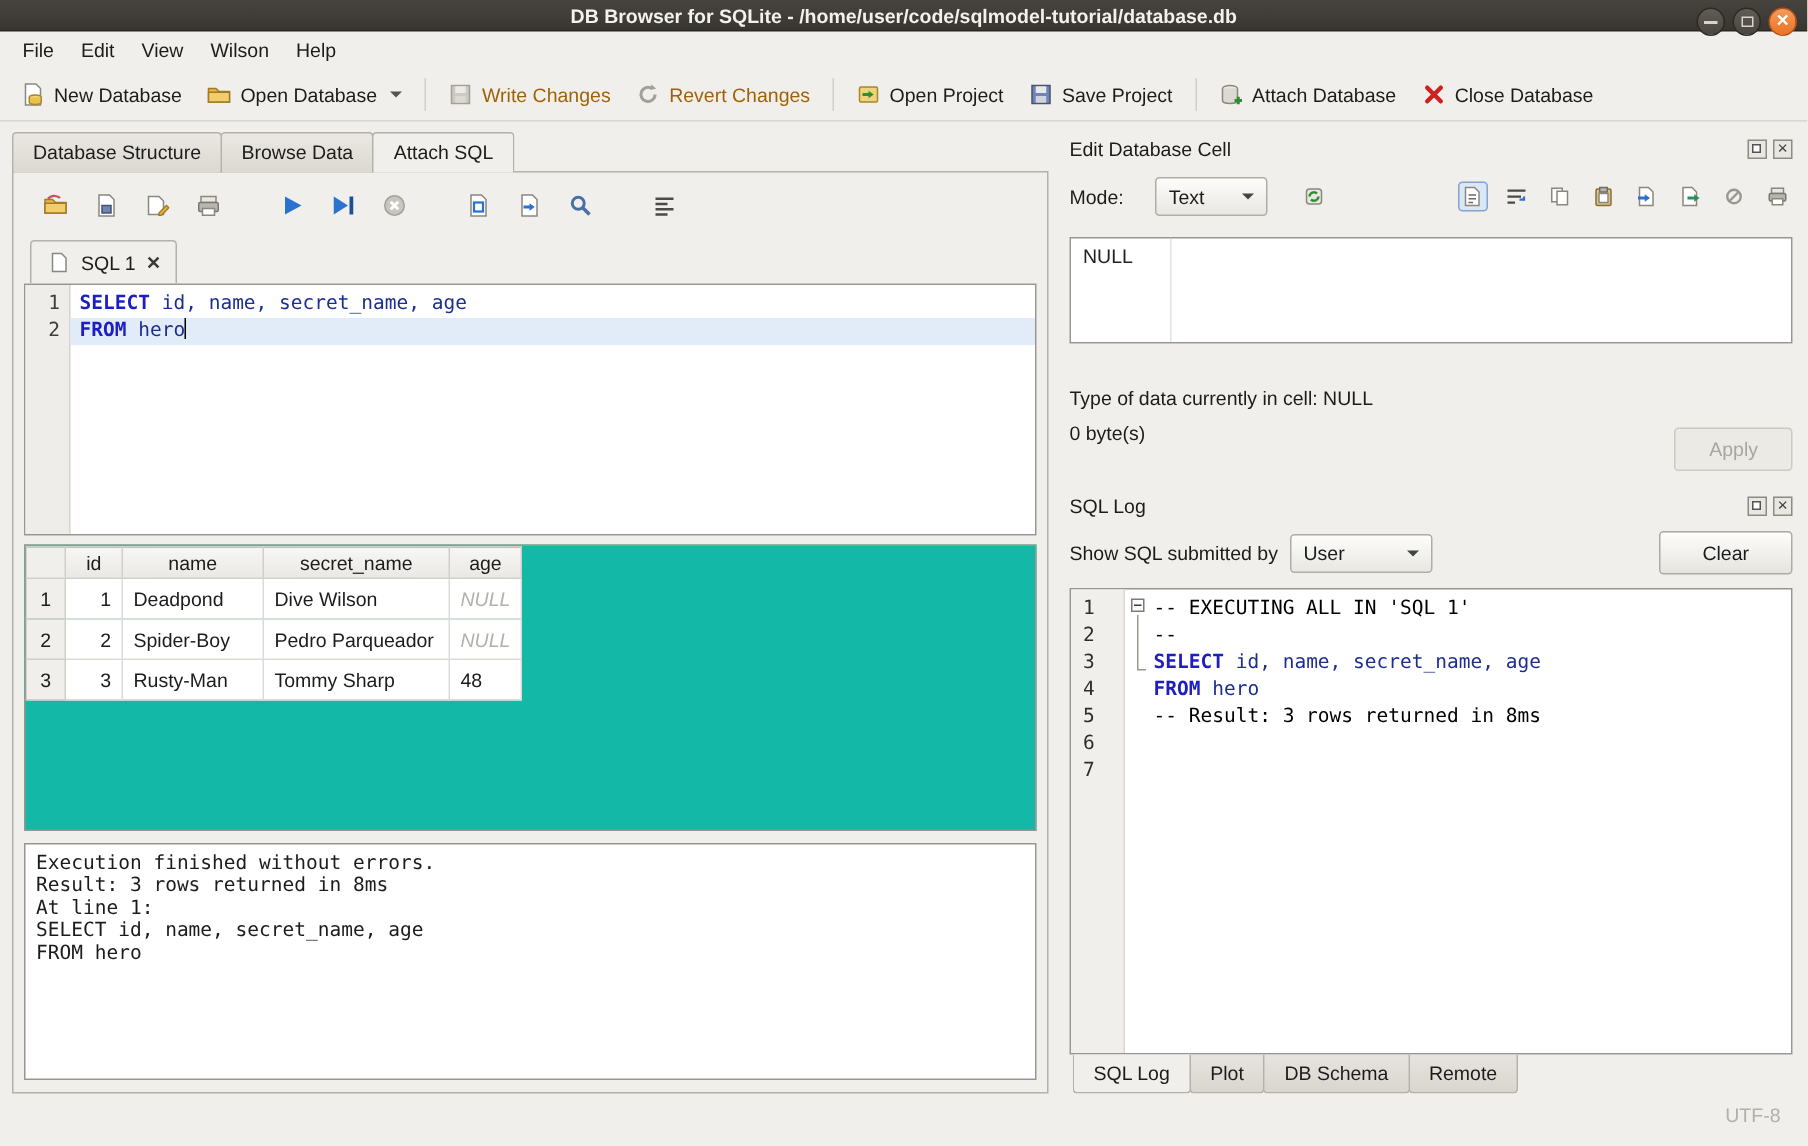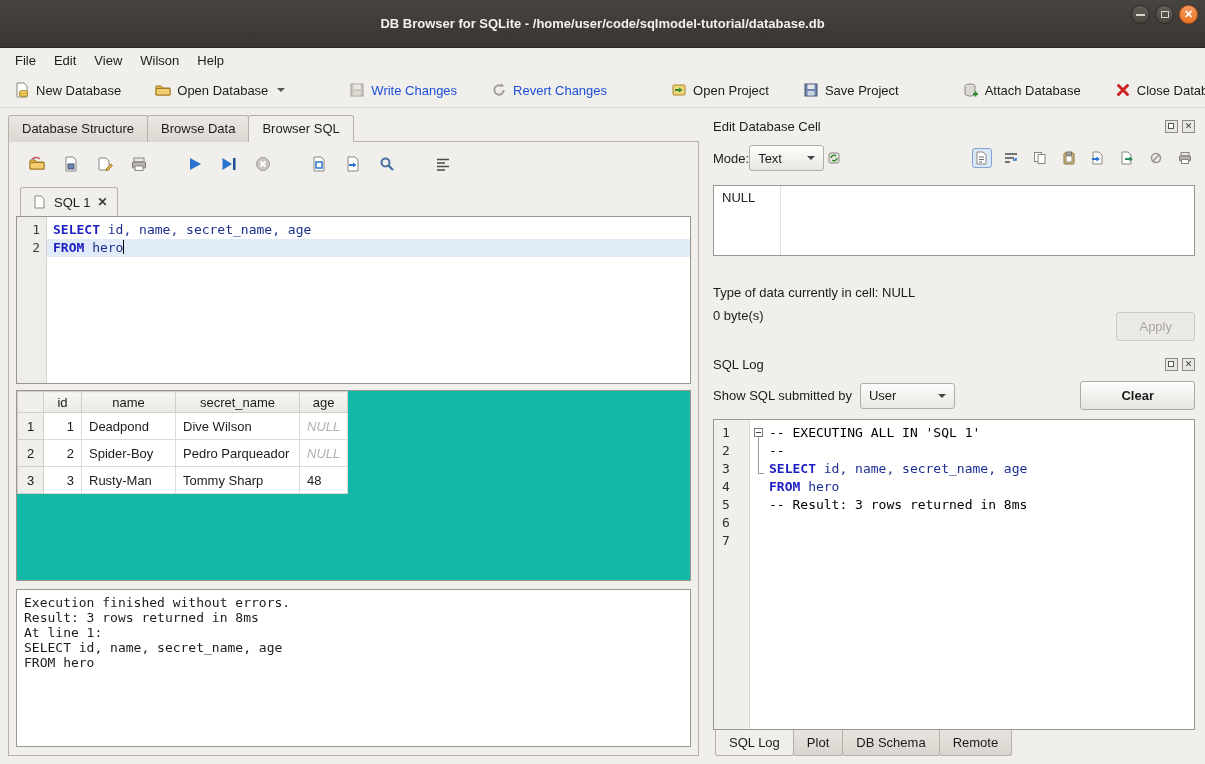--- a/index.html
+++ b/index.html
@@ -8,21 +8,21 @@
     font-family: "Liberation Sans", sans-serif;
     font-size: 13px;
     color: #1c1c1c;
     background: #f0efeb;
     overflow: hidden;
     position: relative;
   }
 
   
   .titlebar {
-    height: 48px;
+    height: 21px;
     background: linear-gradient(#474440, #393631);
     border-bottom: 1px solid #28261f;
     display: flex; align-items: center;
     position: relative;
   }
   .titlebar-title {
     flex: 1; text-align: center;
     color: #f3f1ec; font-weight: bold; font-size: 13px;
   }
   .win-controls { position: absolute; right: 7px; top: 5px; display: flex; gap: 5px; }
@@ -37,25 +37,25 @@
   .win-btn .max-glyph { position: absolute; left: 5px; top: 5px; width: 8px; height: 7px; border: 1.5px solid #d8d5cf; }
   .win-btn.close { background: linear-gradient(#f59a5d, #ea7422); border-color: #b4511a; color: #fff; font-weight: bold; }
 
   
   .menubar { height: 25px; display: flex; align-items: center; padding-left: 6px; background: #f0efeb; }
   .menu-item { padding: 4px 9px; border-radius: 3px; }
 
   
   .toolbar {
     height: 35px; display: flex; align-items: center;
-    padding: 0 6px; gap: 18px;
+    padding: 0 6px; gap: 1px;
     border-bottom: 1px solid #d9d6d0;
   }
   .tool-btn { display: flex; align-items: center; gap: 6px; padding: 5px 8px; border-radius: 3px; white-space: nowrap; }
-  .tool-btn.disabled { color: #1d4ed8; }
+  .tool-btn.disabled { color: #a16207; }
   .tool-sep { width: 1px; height: 22px; background: #d2cfc9; margin: 0 6px; }
   .drop-arrow { width: 0; height: 0; border-left: 4px solid transparent; border-right: 4px solid transparent; border-top: 4px solid #555; margin-left: 3px; }
   .tool-icon { width: 16px; height: 16px; display: inline-flex; align-items: center; justify-content: center; flex: none; }
 
   
   .content { display: flex; height: 648px; }
   .left-panel { width: 701px; padding: 7px 2px 0 8px; display: flex; flex-direction: column; justify-content: flex-end; }
   .splitter { width: 4px; }
   .right-panel { flex: 1; padding: 5px 10px 0 8px; display: flex; flex-direction: column; }
 
@@ -140,21 +140,21 @@
   .section-title-row { display: flex; align-items: center; height: 20px; margin-top: 4px; }
   .section-title { flex: 1; }
   .dock-icons { display: flex; gap: 4px; align-items: center; }
   .dock-btn {
     width: 13px; height: 13px; border: 1px solid #8e8b84; background: #e9e7e2;
     font-size: 9px; line-height: 11px; text-align: center; color: #444;
     position: relative;
   }
   .dock-btn .float-glyph { position: absolute; left: 2px; top: 2px; width: 6px; height: 6px; border: 1px solid #555; background: #fff; }
 
-  .mode-row { display: flex; align-items: center; gap: 0; margin-top: 9px; }
+  .mode-row { display: flex; align-items: center; gap: 21px; margin-top: 9px; }
   .combo {
     display: inline-flex; align-items: center; justify-content: space-between;
     border: 1px solid #b0ada6; border-radius: 3px;
     background: linear-gradient(#fdfdfc, #e9e7e2);
     padding: 4px 8px; gap: 12px; min-width: 75px; height: 26px;
   }
   .combo-arrow { width: 0; height: 0; border-left: 4px solid transparent; border-right: 4px solid transparent; border-top: 4px solid #444; }
   .cell-icons { margin-left: auto; display: flex; gap: 9px; align-items: center; }
   .icon-btn.selected { border: 1px solid #7ea4d4; background: #dbe7f5; }
   .icon-btn.small { width: 20px; height: 20px; }
@@ -174,23 +174,22 @@
     padding: 6px 22px; font-size: 13px;
     font-family: "Liberation Sans", sans-serif;
     margin-top: 44px;
   }
 
   .filter-row { display: flex; align-items: center; gap: 8px; margin-top: 7px; }
   .filter-row .push { flex: 1; }
   .btn {
     border: 1px solid #aeaba4; border-radius: 3px;
     background: linear-gradient(#fdfdfc, #e6e4df);
-    padding: 6px 40px; font-size: 13px; color: #1c1c1c;
+    padding: 6px 28px; font-size: 13px; color: #1c1c1c;
     font-family: "Liberation Sans", sans-serif;
-    font-weight: bold;
   }
 
   
   .log-box {
     margin-top: 9px; background: #fff; border: 1px solid #999690;
     height: 320px; display: flex;
     font-family: "DejaVu Sans Mono", monospace; font-size: 13px;
   }
   .log-gutter { width: 36px; background: #f0efeb; border-right: 1px solid #dbd8d2; color: #2e2e2e; padding: 4px 0 0 8px; }
   .log-gutter div { height: 18px; line-height: 18px; }
@@ -325,21 +324,21 @@
     <span>Close Database</span>
   </div>
 </div>
 
 <div class="content">
 
   <div class="left-panel">
     <div class="tabs-row">
       <div class="tab">Database Structure</div>
       <div class="tab">Browse Data</div>
-      <div class="tab active">Browser SQL</div>
+      <div class="tab active">Attach SQL</div>
     </div>
 
     <div class="left-pane">
 
       <div class="sqlbar">
         <span class="icon-btn">
           <svg width="16" height="16">
               <path d="M1 4h5l2 2h7v7H1z" fill="#e8b64c" stroke="#a07c22"></path>
               <path d="M1 6.5h14V13H1z" fill="#f3cc70" stroke="#a07c22"></path>
               <path d="M3 3.5c2-2.5 6-2.5 8-.5" fill="none" stroke="#c2566a" stroke-width="1.6"></path>

